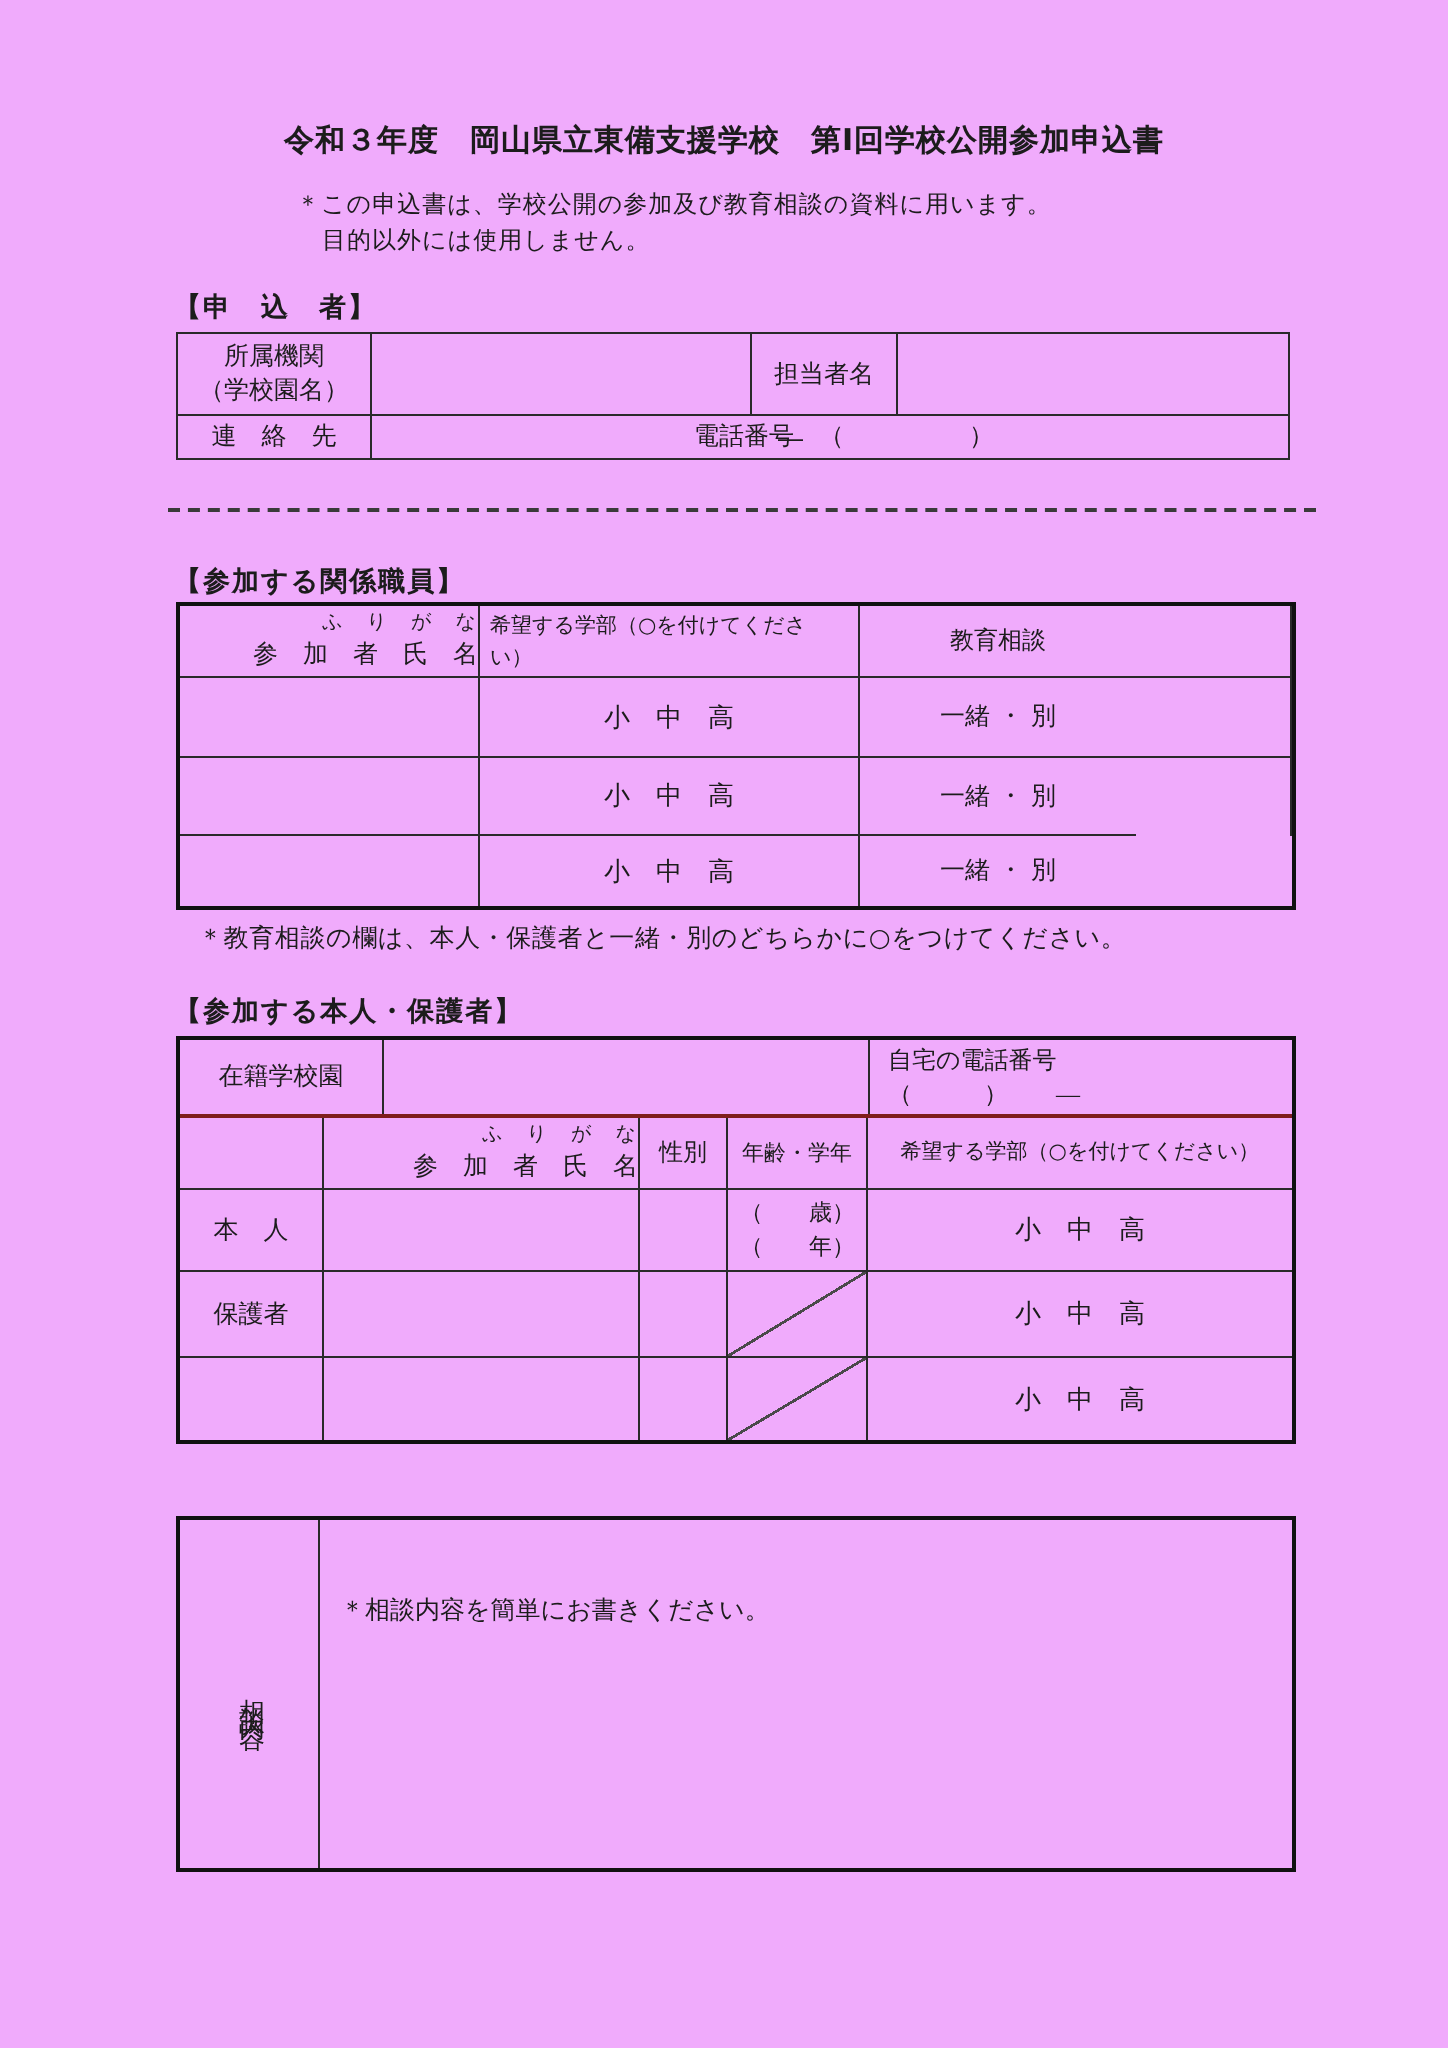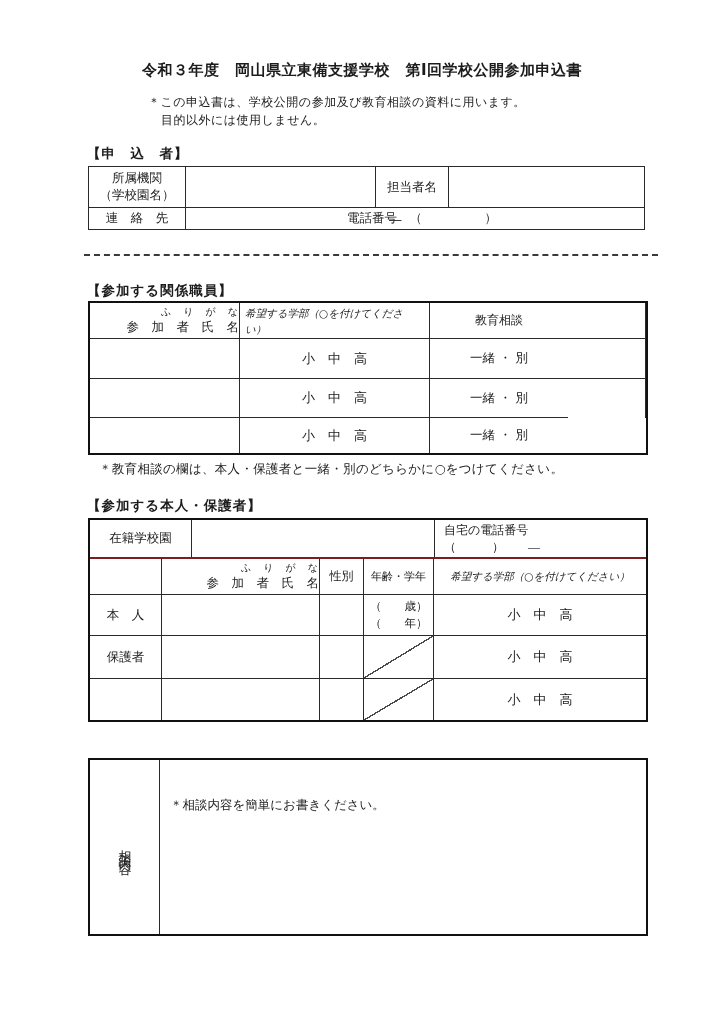--- a/index.html
+++ b/index.html
@@ -1,19 +1,19 @@
 <!DOCTYPE html>
 <html><head>
 <meta charset="utf-8">
 <style>
   html,body{margin:0;padding:0;background:#e8e8e8;}
   .page{
     position:relative;
     width:724px;height:1024px;
-    background:#ffffff;
+    background:#f0abfc;
     font-family:"DejaVu Sans","Liberation Sans",sans-serif;
     color:#1c1c1c;
     overflow:hidden;
     margin:0 auto;
   }
   .abs{position:absolute;}
   .doc-title{
     top:61px;left:0;width:724px;
     text-align:center;
     font-size:15px;font-weight:bold;letter-spacing:0.5px;
@@ -59,21 +59,21 @@
   }
 
   
   .t2{
     top:301px;left:88px;width:560px;height:154px;
     box-sizing:border-box;border:2px solid #111;
     display:grid;
     grid-template-columns:150px 190px 138px 1fr;
     grid-template-rows:36px 40px 39px 1fr;
   }
-  .small-head{font-size:10.5px;line-height:1.5;font-style:italic;}
+  .small-head{font-size:10.5px;line-height:1.5;}
   .hd-left{justify-content:flex-start;text-align:left;padding:3px 5px;align-items:flex-start;}
   .furi-stack{display:flex;flex-direction:column;align-items:flex-end;justify-content:center;line-height:1.25;}
   .furi-small{font-size:10px;letter-spacing:1px;}
   .staff-note{top:461px;left:99px;font-size:12.5px;letter-spacing:0.3px;}
 
   
   .t3{
     top:518px;left:88px;width:560px;
     box-sizing:border-box;border:2px solid #111;
   }

